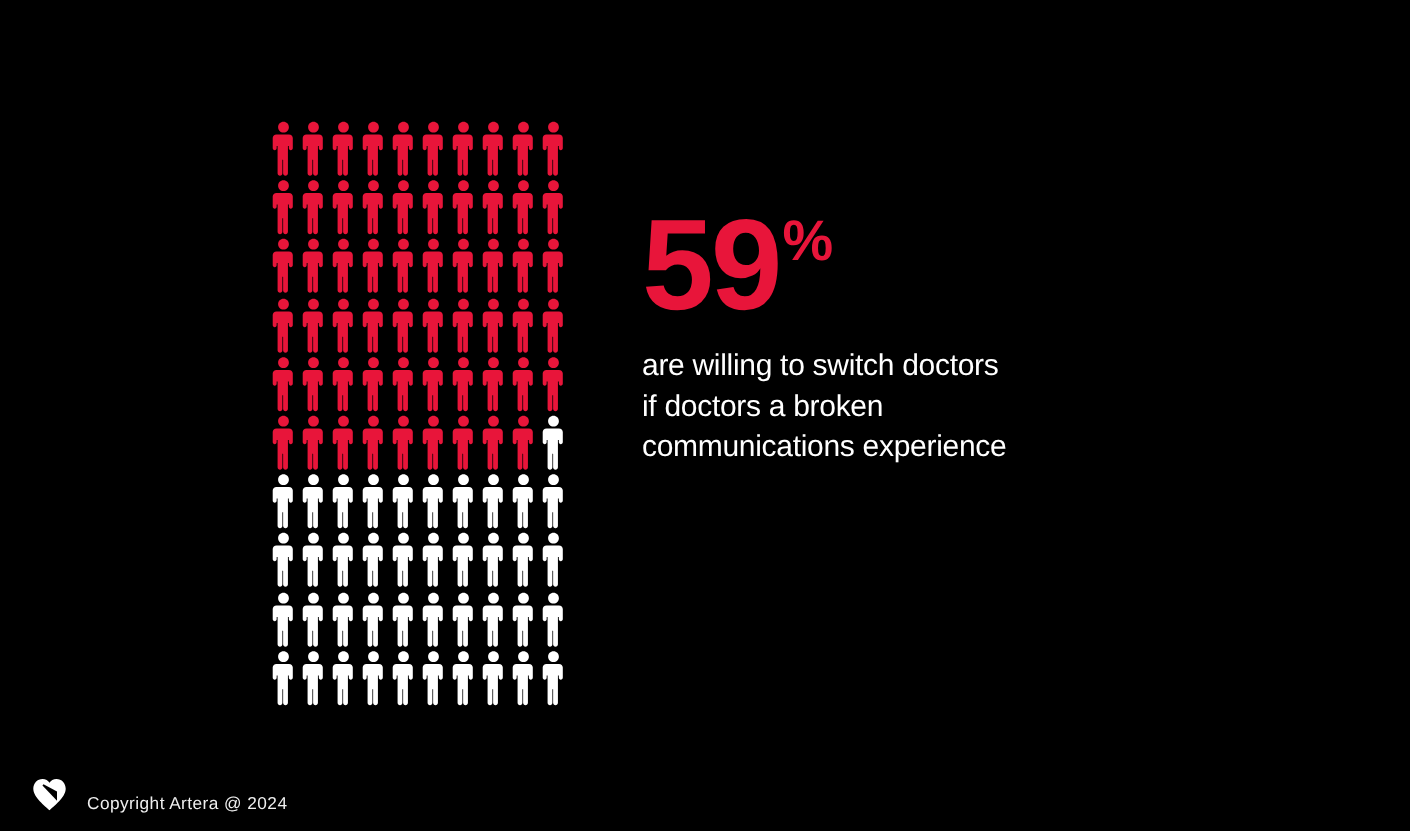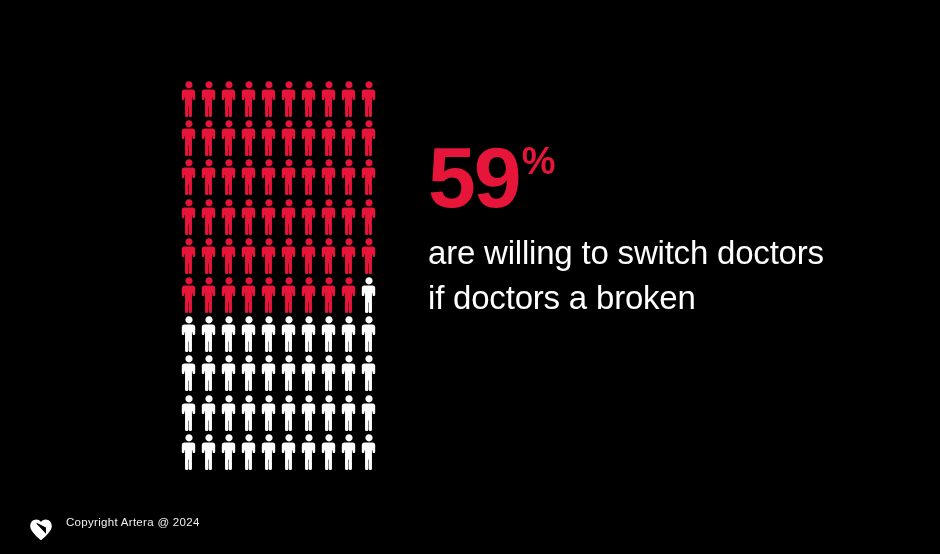--- a/index.html
+++ b/index.html
@@ -70,38 +70,38 @@
   }
   #stat-percent {
     font-size: 38px;
     font-weight: 700;
     line-height: 1;
     margin-top: 4px;
     margin-left: 2px;
     display: block;
   }
   #stat-body {
-    font-size: 33px;
+    font-size: 20px;
     line-height: 1.36;
     color: #ffffff;
     font-weight: 400;
     letter-spacing: -0.2px;
   }
   #stat-body .bodyline {
     display: block;
     white-space: nowrap;
   }
 
   
   #footer {
     position: absolute;
-    left: 28px;
+    left: 20px;
     bottom: 12px;
     display: flex;
-    align-items: flex-start;
+    align-items: flex-end;
     gap: 12px;
   }
   #logo-mark {
     width: 26px;
     height: 26px;
     display: block;
   }
   #copyright {
     font-size: 11.5px;
     color: #efefef;
@@ -618,20 +618,21 @@
     </div>
 
   <div id="copy">
     <div id="stat-line">
       <span id="stat-number" style="color: rgb(232, 21, 58);">59</span>
       <span id="stat-percent" style="color: rgb(232, 21, 58);">%</span>
     </div>
     <div id="stat-body" style="color: rgb(255, 255, 255);">
       <span class="bodyline">are willing to switch doctors</span>
       <span class="bodyline">if doctors a broken</span>
+      <span class="bodyline">communications experience</span>
     </div>
   </div>
 
   <div id="footer">
     <span id="logo-slot">
       <svg id="logo-mark" viewBox="0 0 26 26" xmlns="http://www.w3.org/2000/svg" aria-hidden="true">
         <path d="M13 24.2 C10.2 21.6 2.2 15.6 2.2 9.9 C2.2 6.2 4.9 3.4 8.4 3.4 C10.4 3.4 12.1 4.4 13 5.9 C13.9 4.4 15.6 3.4 17.6 3.4 C21.1 3.4 23.8 6.2 23.8 9.9 C23.8 15.6 15.8 21.6 13 24.2 Z" fill="#FFFFFF"></path>
         <path d="M8.3 7.6 L18.0 17.8 L18.0 11.6 L9.0 6.9 Z" fill="#000000"></path>
       </svg>
     </span>

